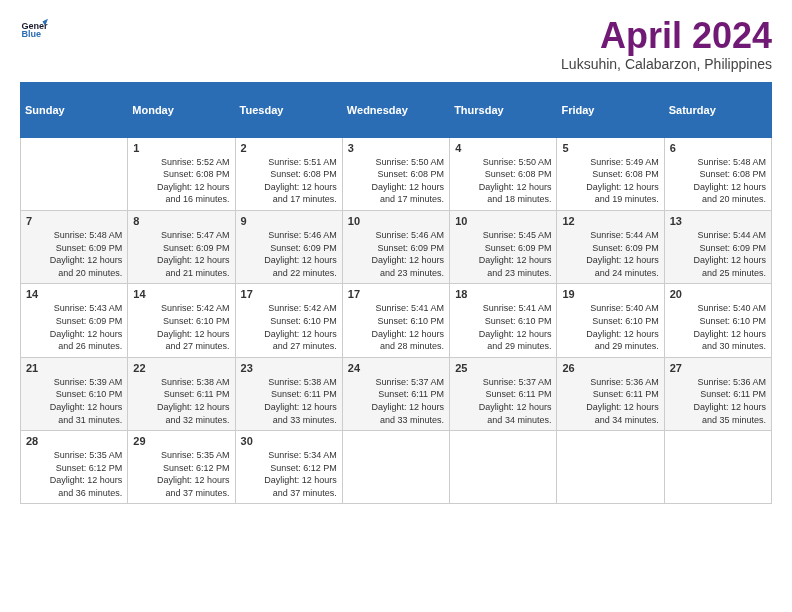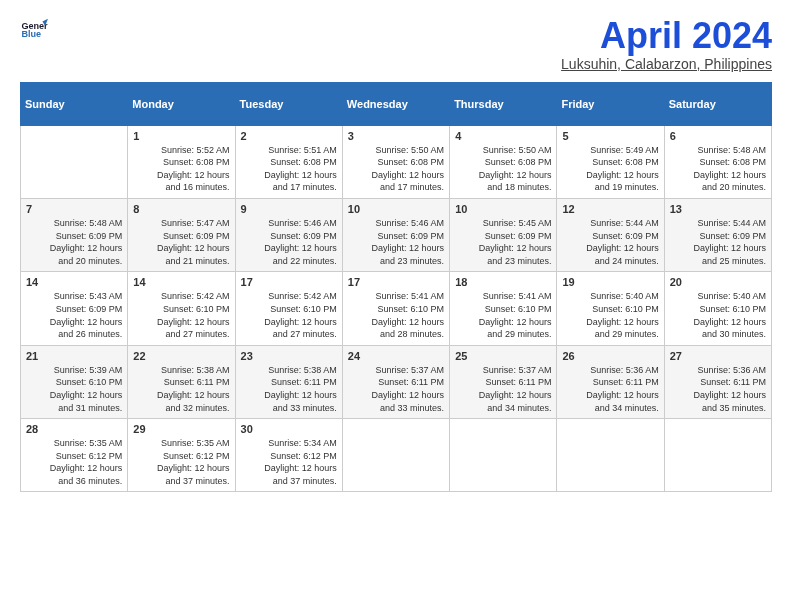--- a/index.html
+++ b/index.html
@@ -24,37 +24,36 @@
     .logo-icon {
       width: 28px;
       height: 28px;
     }
     .title-area {
       text-align: right;
     }
     .month-title {
       font-size: 36px;
       font-weight: bold;
-      color: #1d4ed8;
+      color: #701a75;
       line-height: 1.1;
     }
     .location-subtitle {
       font-size: 14px;
       color: #444;
-      text-decoration: underline;
     }
     .calendar-table {
       width: 100%;
       border-collapse: collapse;
       font-size: 10px;
     }
     .calendar-table thead th {
       background-color: #2a6db5;
       color: #fff;
-      padding: 15px 4px;
+      padding: 21px 4px;
       text-align: left;
       font-size: 11px;
       font-weight: bold;
       border: 1px solid #2a6db5;
     }
     .calendar-table tbody td {
       border: 1px solid #ccc;
       vertical-align: top;
       padding: 4px 5px;
       width: calc(100% / 7);

